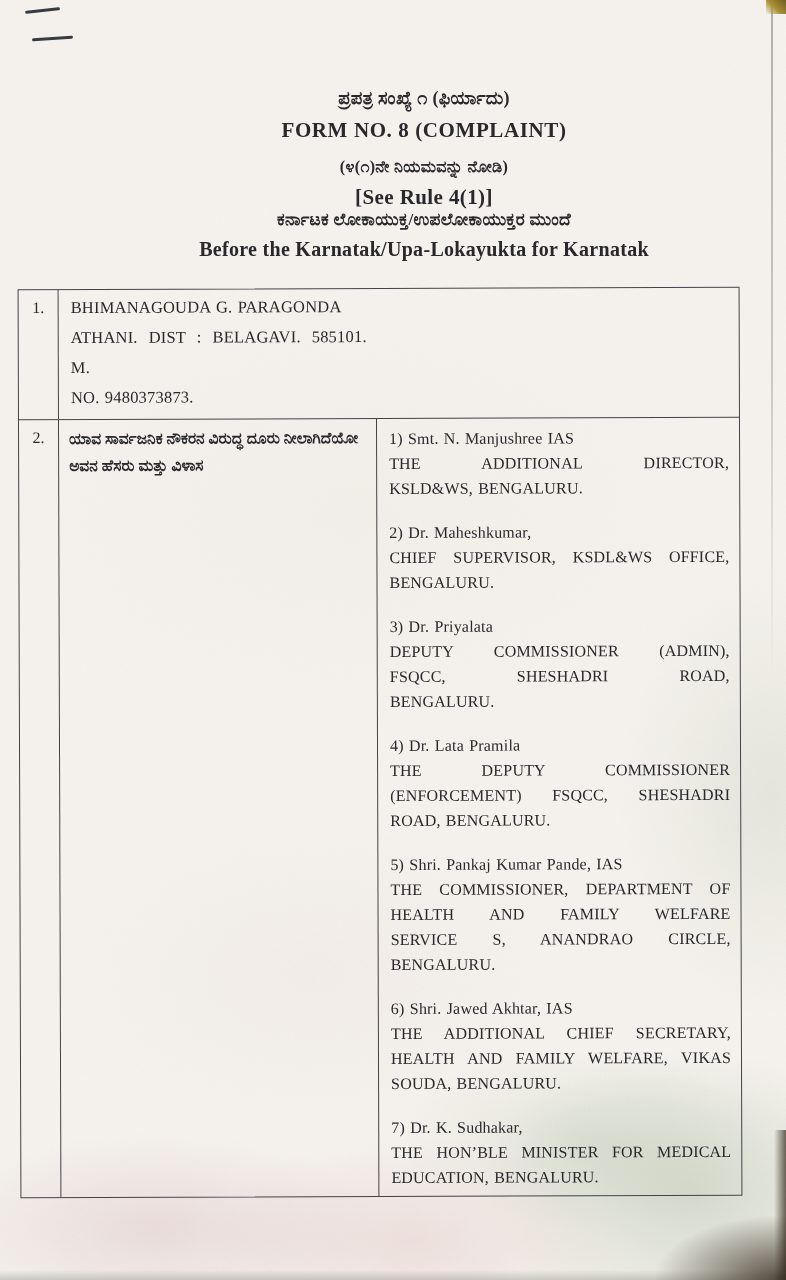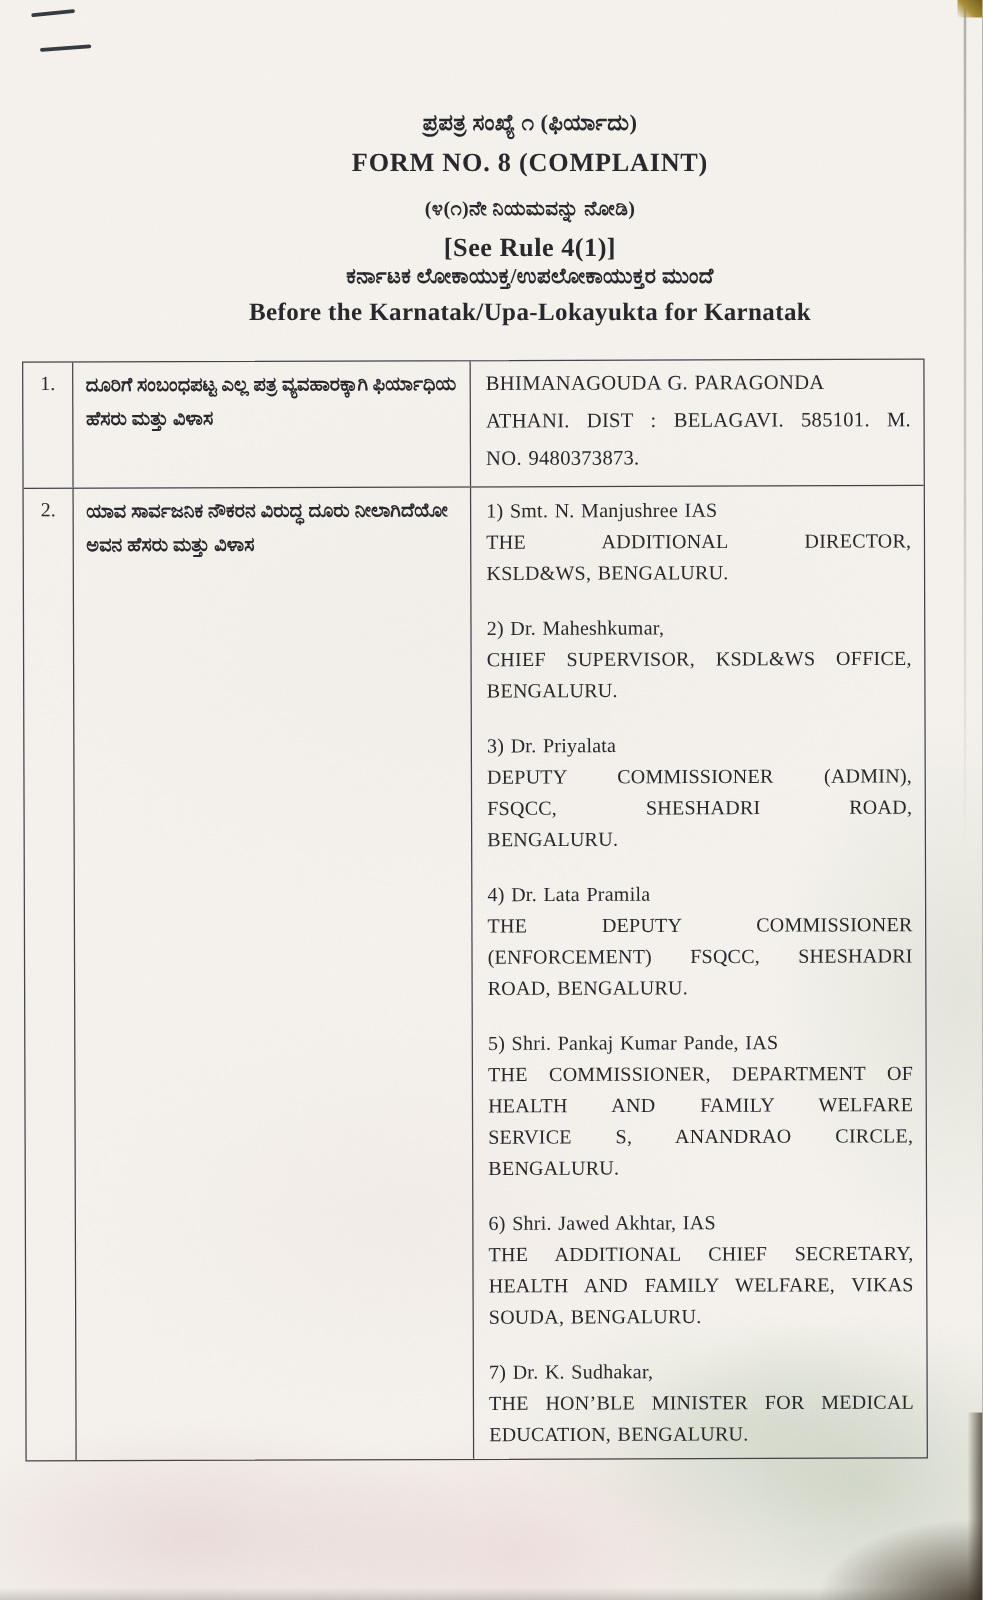--- a/index.html
+++ b/index.html
@@ -85,21 +85,20 @@
     <div class="h-k2">(೪(೧)ನೇ ನಿಯಮವನ್ನು ನೋಡಿ)</div>
     <div class="h-rule">[See Rule 4(1)]</div>
     <div class="h-k3">ಕರ್ನಾಟಕ ಲೋಕಾಯುಕ್ತ/ಉಪಲೋಕಾಯುಕ್ತರ ಮುಂದೆ</div>
     <div class="h-court">Before the Karnatak/Upa-Lokayukta for Karnatak</div>
   </div>
 
   <div class="complaint-table">
 
     <div class="trow trow-1">
       <div class="cell-no">1.</div>
-      <div class="cell-label">ದೂರಿಗೆ ಸಂಬಂಧಪಟ್ಟ ಎಲ್ಲ ಪತ್ರ ವ್ಯವಹಾರಕ್ಕಾಗಿ ಫಿರ್ಯಾಧಿಯ ಹೆಸರು ಮತ್ತು ವಿಳಾಸ</div>
       <div class="cell-content">
         <div class="lline">BHIMANAGOUDA G. PARAGONDA</div>
         <div class="jline">ATHANI. DIST : BELAGAVI. 585101. M.</div>
         <div class="lline">NO. 9480373873.</div>
       </div>
     </div>
 
     <div class="trow trow-2">
       <div class="cell-no">2.</div>
       <div class="cell-label">ಯಾವ ಸಾರ್ವಜನಿಕ ನೌಕರನ ವಿರುದ್ಧ ದೂರು ನೀಲಾಗಿದೆಯೋ ಅವನ ಹೆಸರು ಮತ್ತು ವಿಳಾಸ</div>

